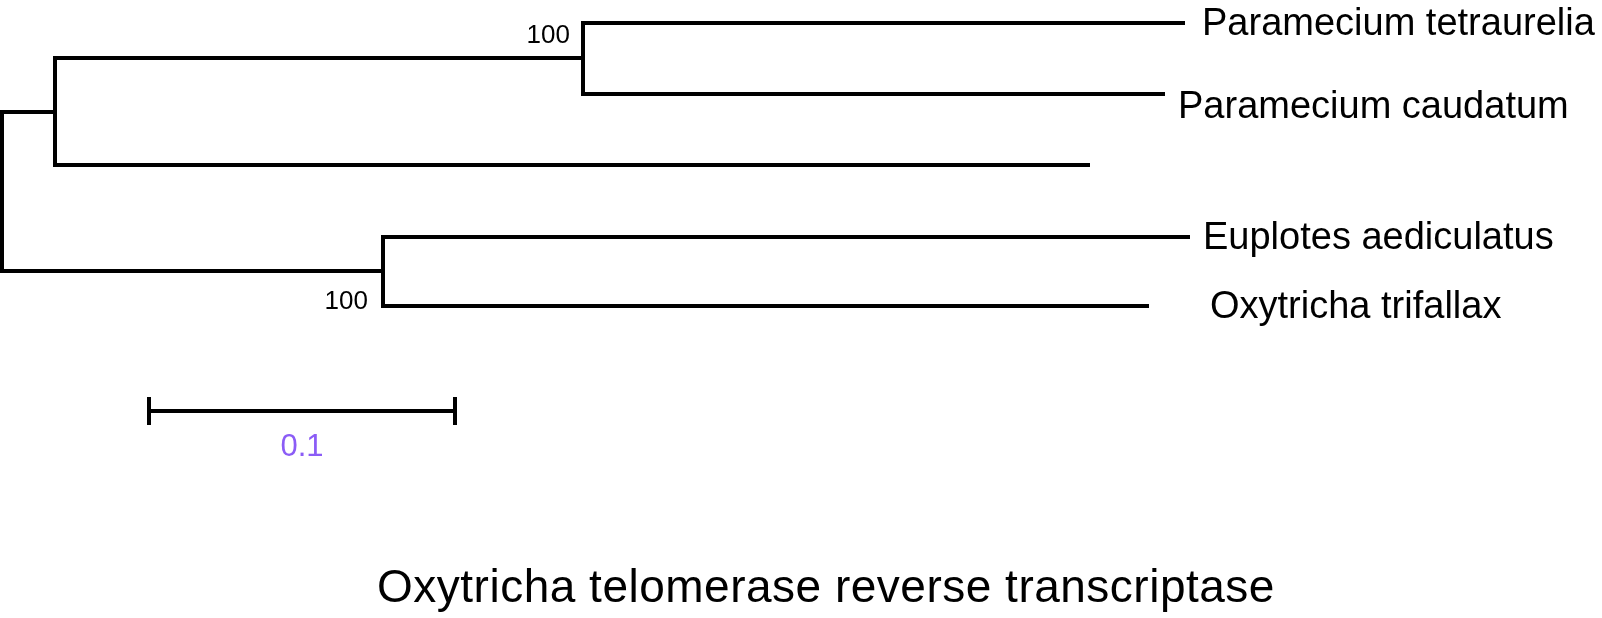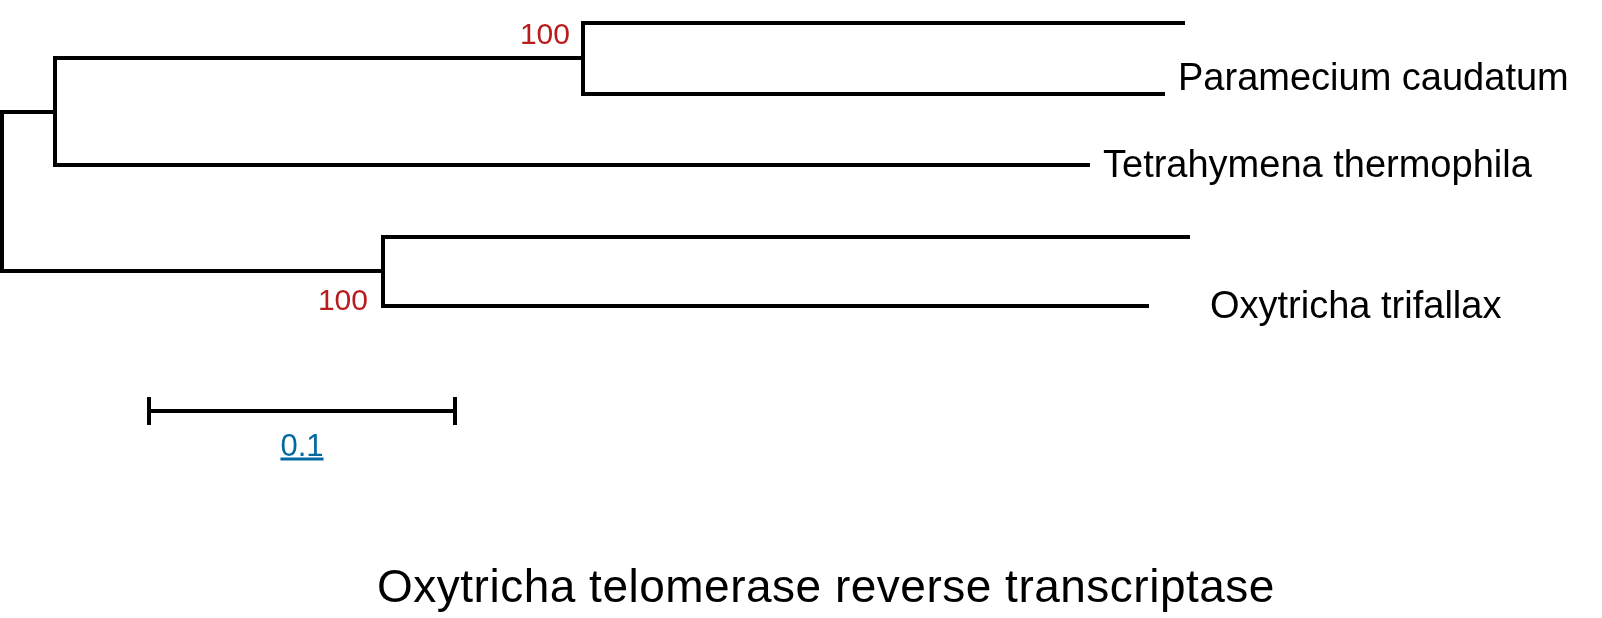--- a/index.html
+++ b/index.html
@@ -23,46 +23,45 @@
   }
   .taxon-label {
     position: absolute;
     transform: translateY(-52%);
     font-size: 38px;
     line-height: 1;
     white-space: nowrap;
     color: #000000;
   }
   #taxon-paramecium-tetraurelia { left: 1202px; top: 23px; }
-  #taxon-paramecium-caudatum    { left: 1178px; top: 78px; }
+  #taxon-paramecium-caudatum    { left: 1178px; top: 106px; }
   #taxon-tetrahymena-thermophila{ left: 1103px; top: 165px; }
   #taxon-euplotes-aediculatus   { left: 1203px; top: 237px; }
   #taxon-oxytricha-trifallax    { left: 1210px; top: 306px; }
 
   .bootstrap-label {
     position: absolute;
     transform: translate(-100%, -50%);
-    font-size: 30px;
+    font-size: 26px;
     line-height: 1;
     white-space: nowrap;
-    color: #b91c1c;
+    color: #000000;
   }
   #bootstrap-paramecium-clade { left: 570px; top: 34px; }
   #bootstrap-euplotes-oxytricha-clade { left: 368px; top: 300px; }
 
   #scale-bar-label {
     position: absolute;
     left: 302px;
     top: 445px;
     transform: translate(-50%, -50%);
     font-size: 31px;
     line-height: 1;
     white-space: nowrap;
-    color: #0369a1;
-    text-decoration: underline;
+    color: #8b5cf6;
   }
 
   #figure-title {
     position: absolute;
     left: 826px;
     top: 586px;
     transform: translate(-50%, -50%);
     font-size: 46px;
     letter-spacing: 0.5px;
     line-height: 1;
@@ -86,25 +85,26 @@
       <line x1="55" y1="165" x2="1088" y2="165" stroke="#000000" stroke-width="4" stroke-linecap="square"></line>
       <line x1="2" y1="271" x2="383" y2="271" stroke="#000000" stroke-width="4" stroke-linecap="square"></line>
       <line x1="383" y1="237" x2="383" y2="306" stroke="#000000" stroke-width="4" stroke-linecap="square"></line>
       <line x1="383" y1="237" x2="1188" y2="237" stroke="#000000" stroke-width="4" stroke-linecap="square"></line>
       <line x1="383" y1="306" x2="1147" y2="306" stroke="#000000" stroke-width="4" stroke-linecap="square"></line>
       <line x1="149" y1="411" x2="455" y2="411" stroke="#000000" stroke-width="4" stroke-linecap="square"></line>
       <line x1="149" y1="399" x2="149" y2="423" stroke="#000000" stroke-width="4" stroke-linecap="square"></line>
       <line x1="455" y1="399" x2="455" y2="423" stroke="#000000" stroke-width="4" stroke-linecap="square"></line>
     </svg>
 
+  <div class="taxon-label" id="taxon-paramecium-tetraurelia">Paramecium tetraurelia</div>
 
   <div class="taxon-label" id="taxon-paramecium-caudatum">Paramecium caudatum</div>
 
-  <div class="taxon-label" id="taxon-tetrahymena-thermophila">Tetrahymena thermophila</div>
 
+  <div class="taxon-label" id="taxon-euplotes-aediculatus">Euplotes aediculatus</div>
 
   <div class="taxon-label" id="taxon-oxytricha-trifallax">Oxytricha trifallax</div>
 
   <div class="bootstrap-label" id="bootstrap-paramecium-clade">100</div>
 
   <div class="bootstrap-label" id="bootstrap-euplotes-oxytricha-clade">100</div>
 
   <div id="scale-bar-label">0.1</div>
 
   <div id="figure-title">Oxytricha telomerase reverse transcriptase</div>

